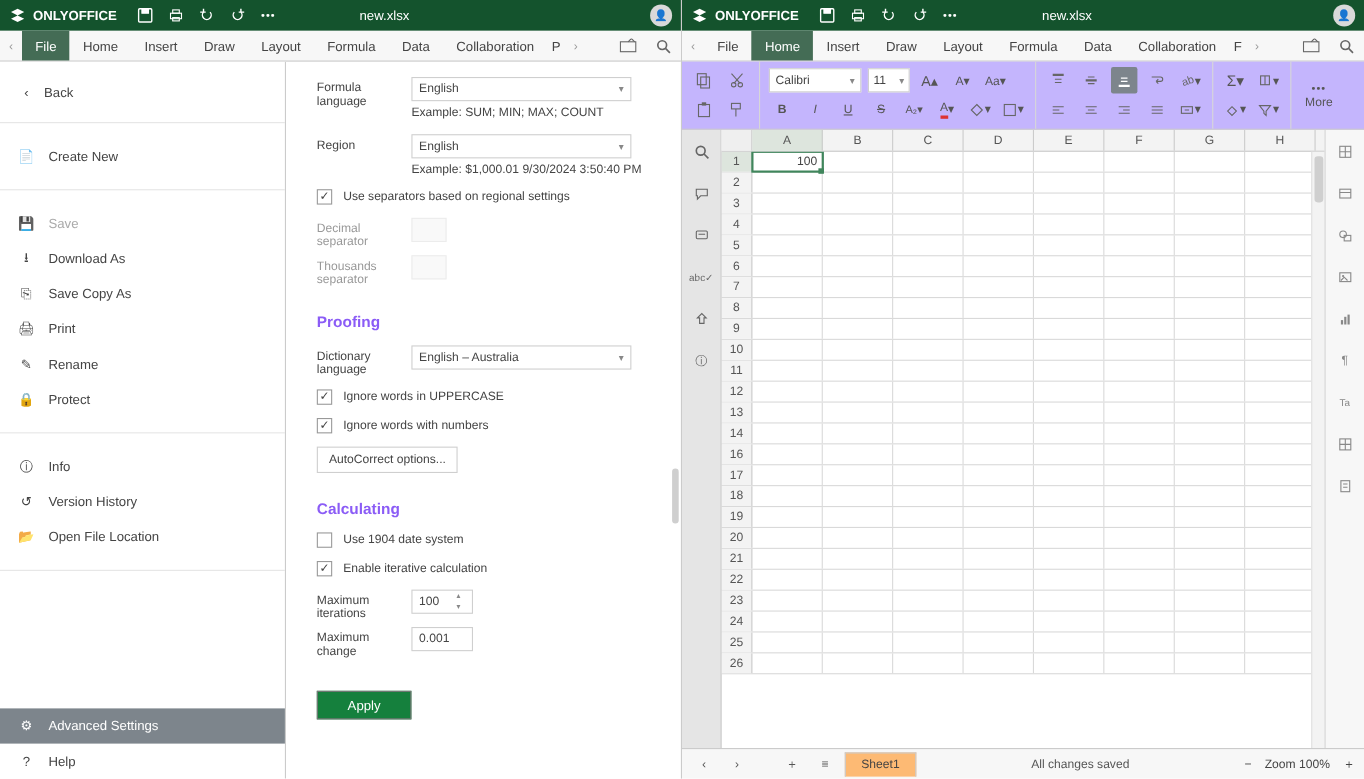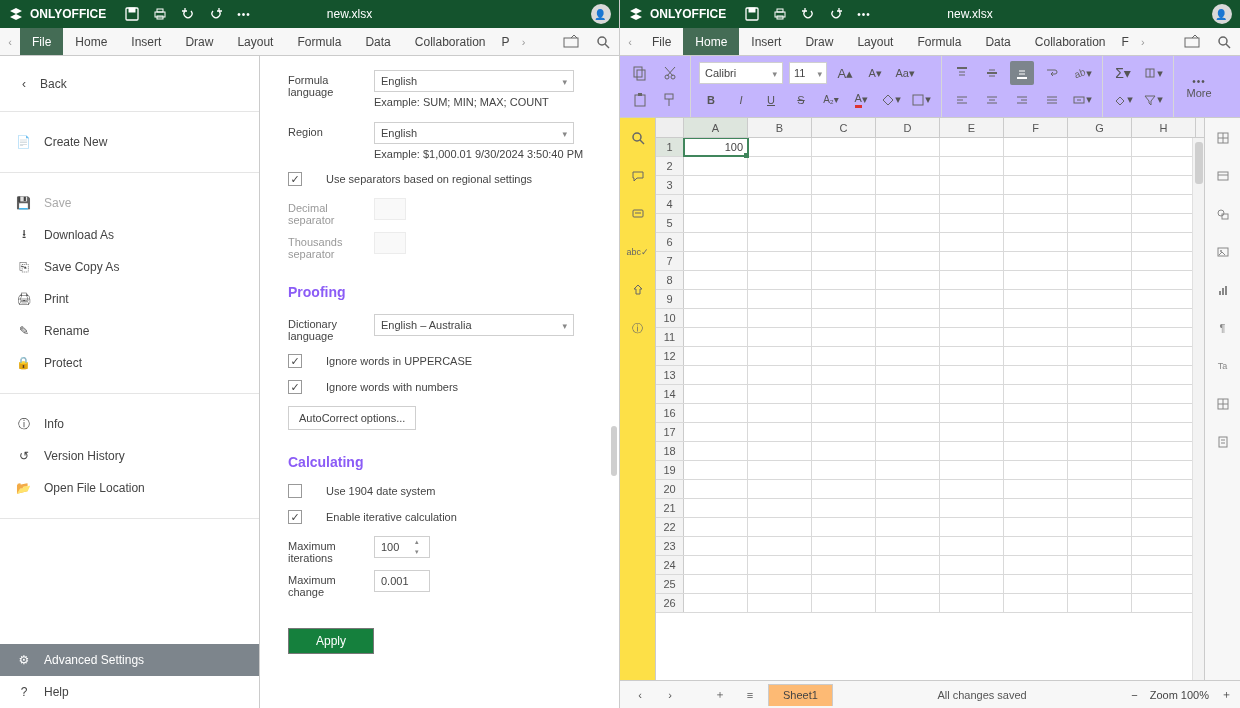--- a/index.html
+++ b/index.html
@@ -129,21 +129,21 @@
   .form-label { width: 70px; font-size: 11px; color: #444; padding-top: 4px; }
   .form-field { flex: 1; }
   .selectbox {
     width: 200px; height: 22px;
     border: 1px solid #cfcfcf;
     background: #fff;
     display: flex; align-items: center; justify-content: space-between;
     padding: 0 6px; font-size: 11px; cursor: pointer;
   }
   .example { font-size: 11px; color: #444; margin-top: 4px; }
-  .chk-row { display: flex; align-items: center; gap: 24px; margin: 12px 0; font-size: 11px; }
+  .chk-row { display: flex; align-items: center; gap: 10px; margin: 12px 0; font-size: 11px; }
   .chkbox {
     width: 14px; height: 14px; border: 1px solid #999; background:#fff;
     display:flex; align-items:center; justify-content:center; cursor:pointer;
   }
   .chkbox.checked::after { content: "✓"; font-size: 11px; color: #444; line-height: 1; }
   .mini-input {
     width: 32px; height: 22px; border: 1px solid #ddd; background:#fff;
     text-align:center; font-size: 11px; color:#bbb;
   }
   .mini-input.disabled { background:#f5f5f5; }
@@ -206,21 +206,21 @@
   .namebox {
     width: 94px; border-right:1px solid #cbcbcb; display:flex; align-items:center;
     padding: 0 6px; font-size:11px; justify-content:space-between; cursor:text;
   }
   .fx { width:24px; display:flex; align-items:center; justify-content:center; font-style:italic; color:#888; border-right:1px solid #eee;}
   .formula-input { flex:1; padding:0 6px; display:flex; align-items:center; font-size:11px; }
   .fb-expand { width:18px; display:flex; align-items:center; justify-content:center; color:#888; cursor:pointer; }
 
   .sheet-area { flex:1; display:flex; overflow:hidden; }
   .left-tools {
-    width:36px; border-right:1px solid #cbcbcb; background:#fde047;
+    width:36px; border-right:1px solid #cbcbcb; background:#e5e5e5;
     display:flex; flex-direction:column; align-items:center; padding-top:10px; gap:18px;
   }
   .left-tools .t { width:20px; height:20px; display:flex; align-items:center; justify-content:center; color:#666; cursor:pointer; }
   .right-tools {
     width:36px; border-left:1px solid #cbcbcb; background:#f7f7f7;
     display:flex; flex-direction:column; align-items:center; padding-top:10px; gap:18px;
   }
   .right-tools .t { width:20px; height:20px; display:flex; align-items:center; justify-content:center; color:#888; cursor:pointer; }
 
   .grid-wrap { flex:1; display:flex; flex-direction:column; position:relative; }

